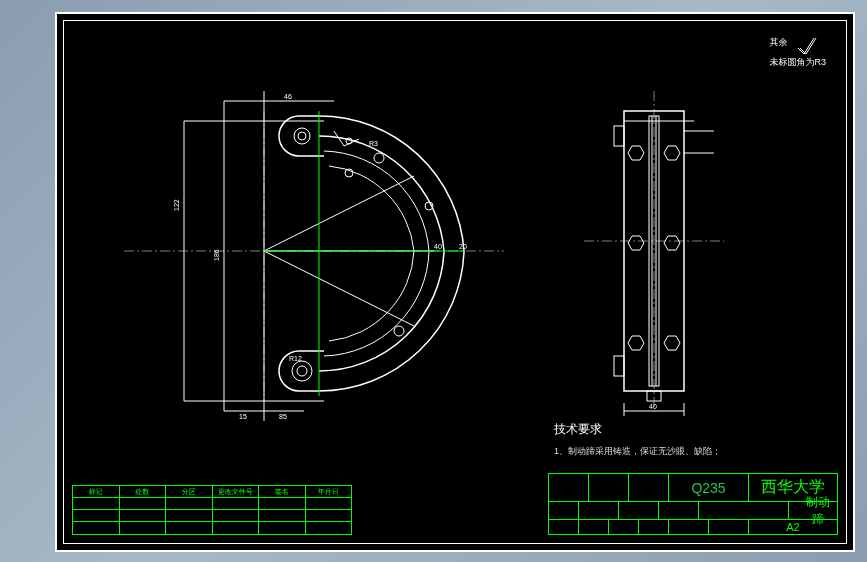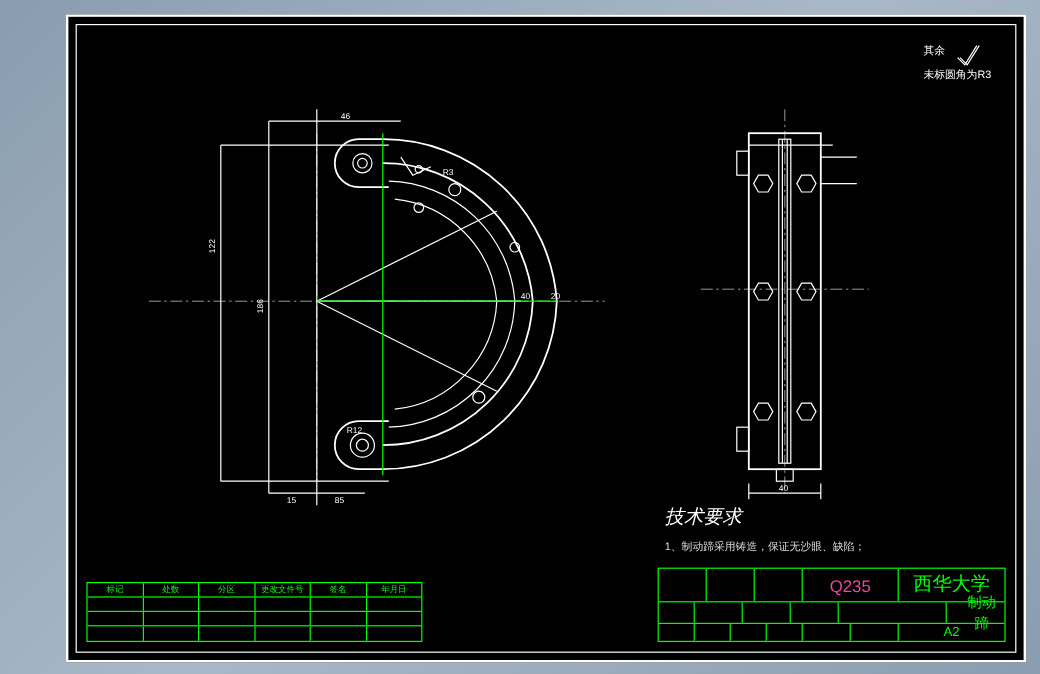--- a/index.html
+++ b/index.html
@@ -54,23 +54,22 @@
       font-size: 9px;
     }
     .surface-mark svg { display: block; margin-left: auto; }
     .tech-req {
       position: absolute;
       left: 490px;
       top: 400px;
       color: #fff;
     }
     .tech-title {
-      font-size: 16px;
+      font-size: 12px;
       margin-bottom: 6px;
-      font-style: italic;
     }
     .tech-item {
       font-size: 9px;
       line-height: 14px;
       color: #ddd;
     }
     .title-block {
       position: absolute;
       right: 8px;
       bottom: 8px;
@@ -244,21 +243,21 @@
         <div class="tech-title">技术要求</div>
         <div class="tech-item">1、制动蹄采用铸造，保证无沙眼、缺陷；</div>
       </div>
 
       <div class="title-block">
         <div class="title-row" style="height:28px;">
           <div class="title-cell" style="width:40px;"></div>
           <div class="title-cell" style="width:40px;"></div>
           <div class="title-cell" style="width:40px;"></div>
           <div class="title-cell" style="width:80px;">
-            <span class="material-big" style="color:#ec4899;font-size:14px;">Q235</span>
+            <span class="material-big" style="color:#22c55e;font-size:14px;">Q235</span>
           </div>
           <div class="title-cell" style="flex:1;font-size:16px;">西华大学</div>
         </div>
         <div class="title-row" style="height:18px;gap:10px;">
           <div class="title-cell" style="width:30px;"></div>
           <div class="title-cell" style="width:30px;"></div>
           <div class="title-cell" style="width:30px;"></div>
           <div class="title-cell" style="width:30px;"></div>
           <div class="title-cell" style="width:80px;"></div>
           <div class="title-cell" style="flex:1;font-size:12px;">制动蹄</div>

